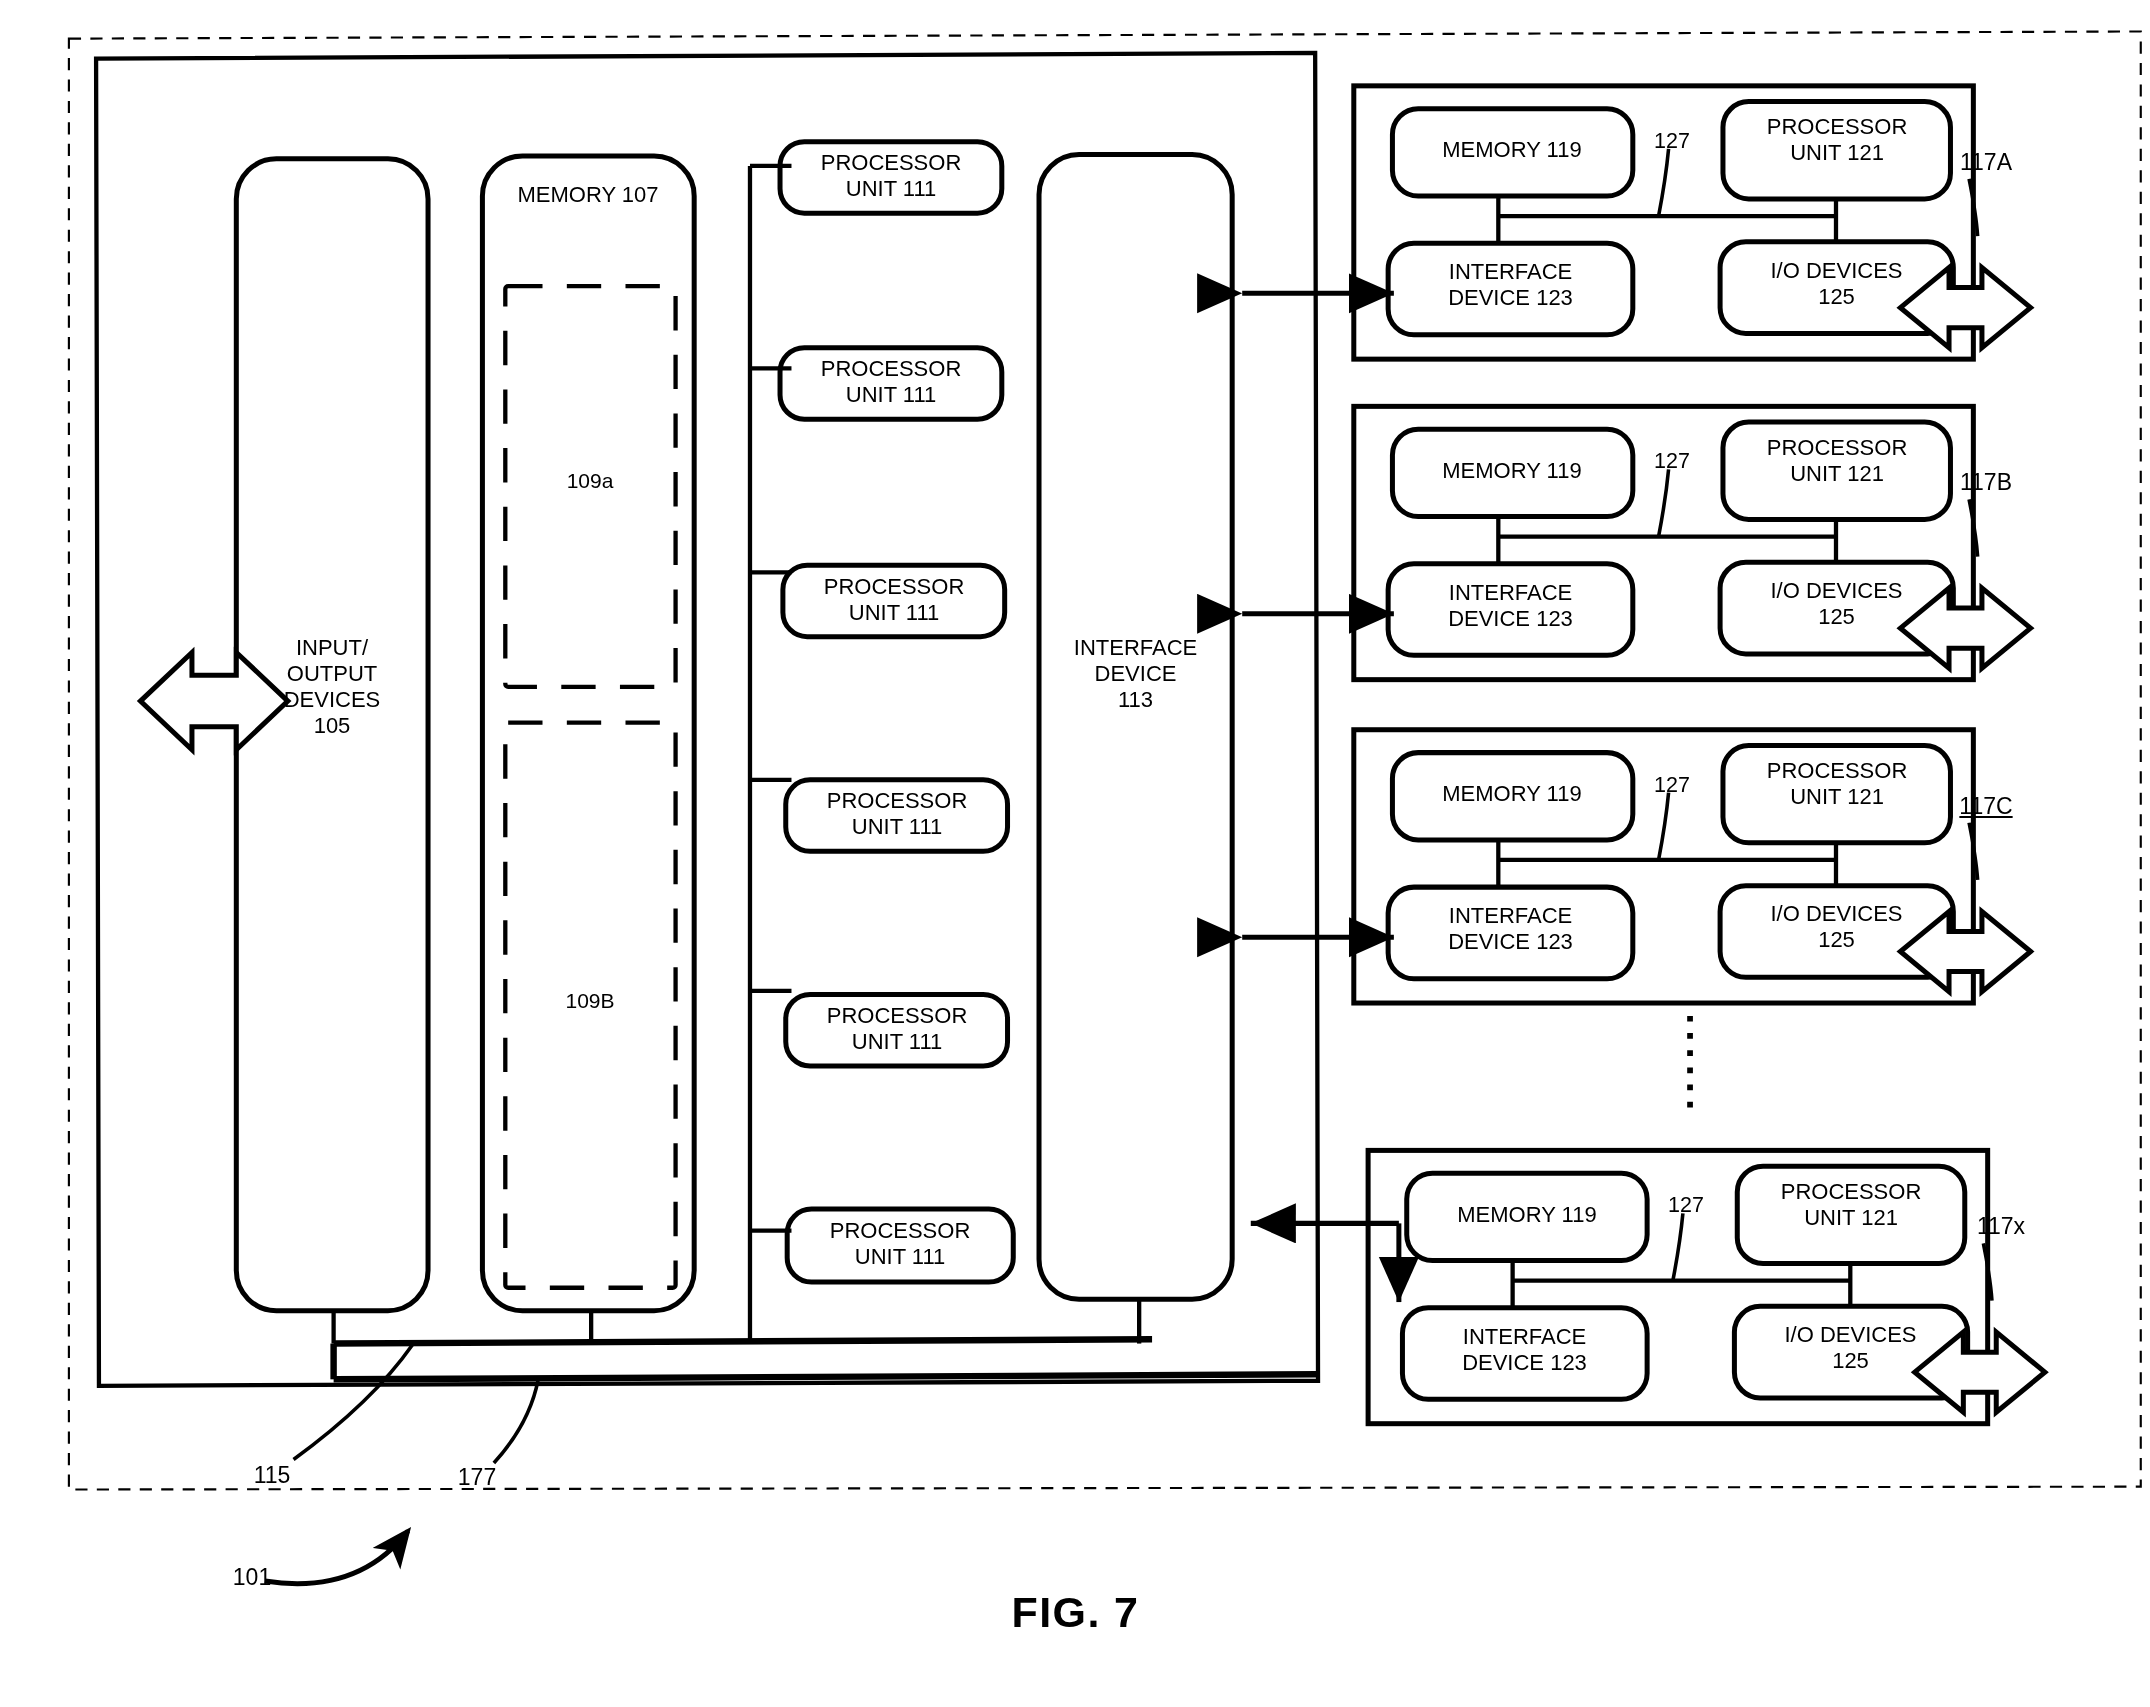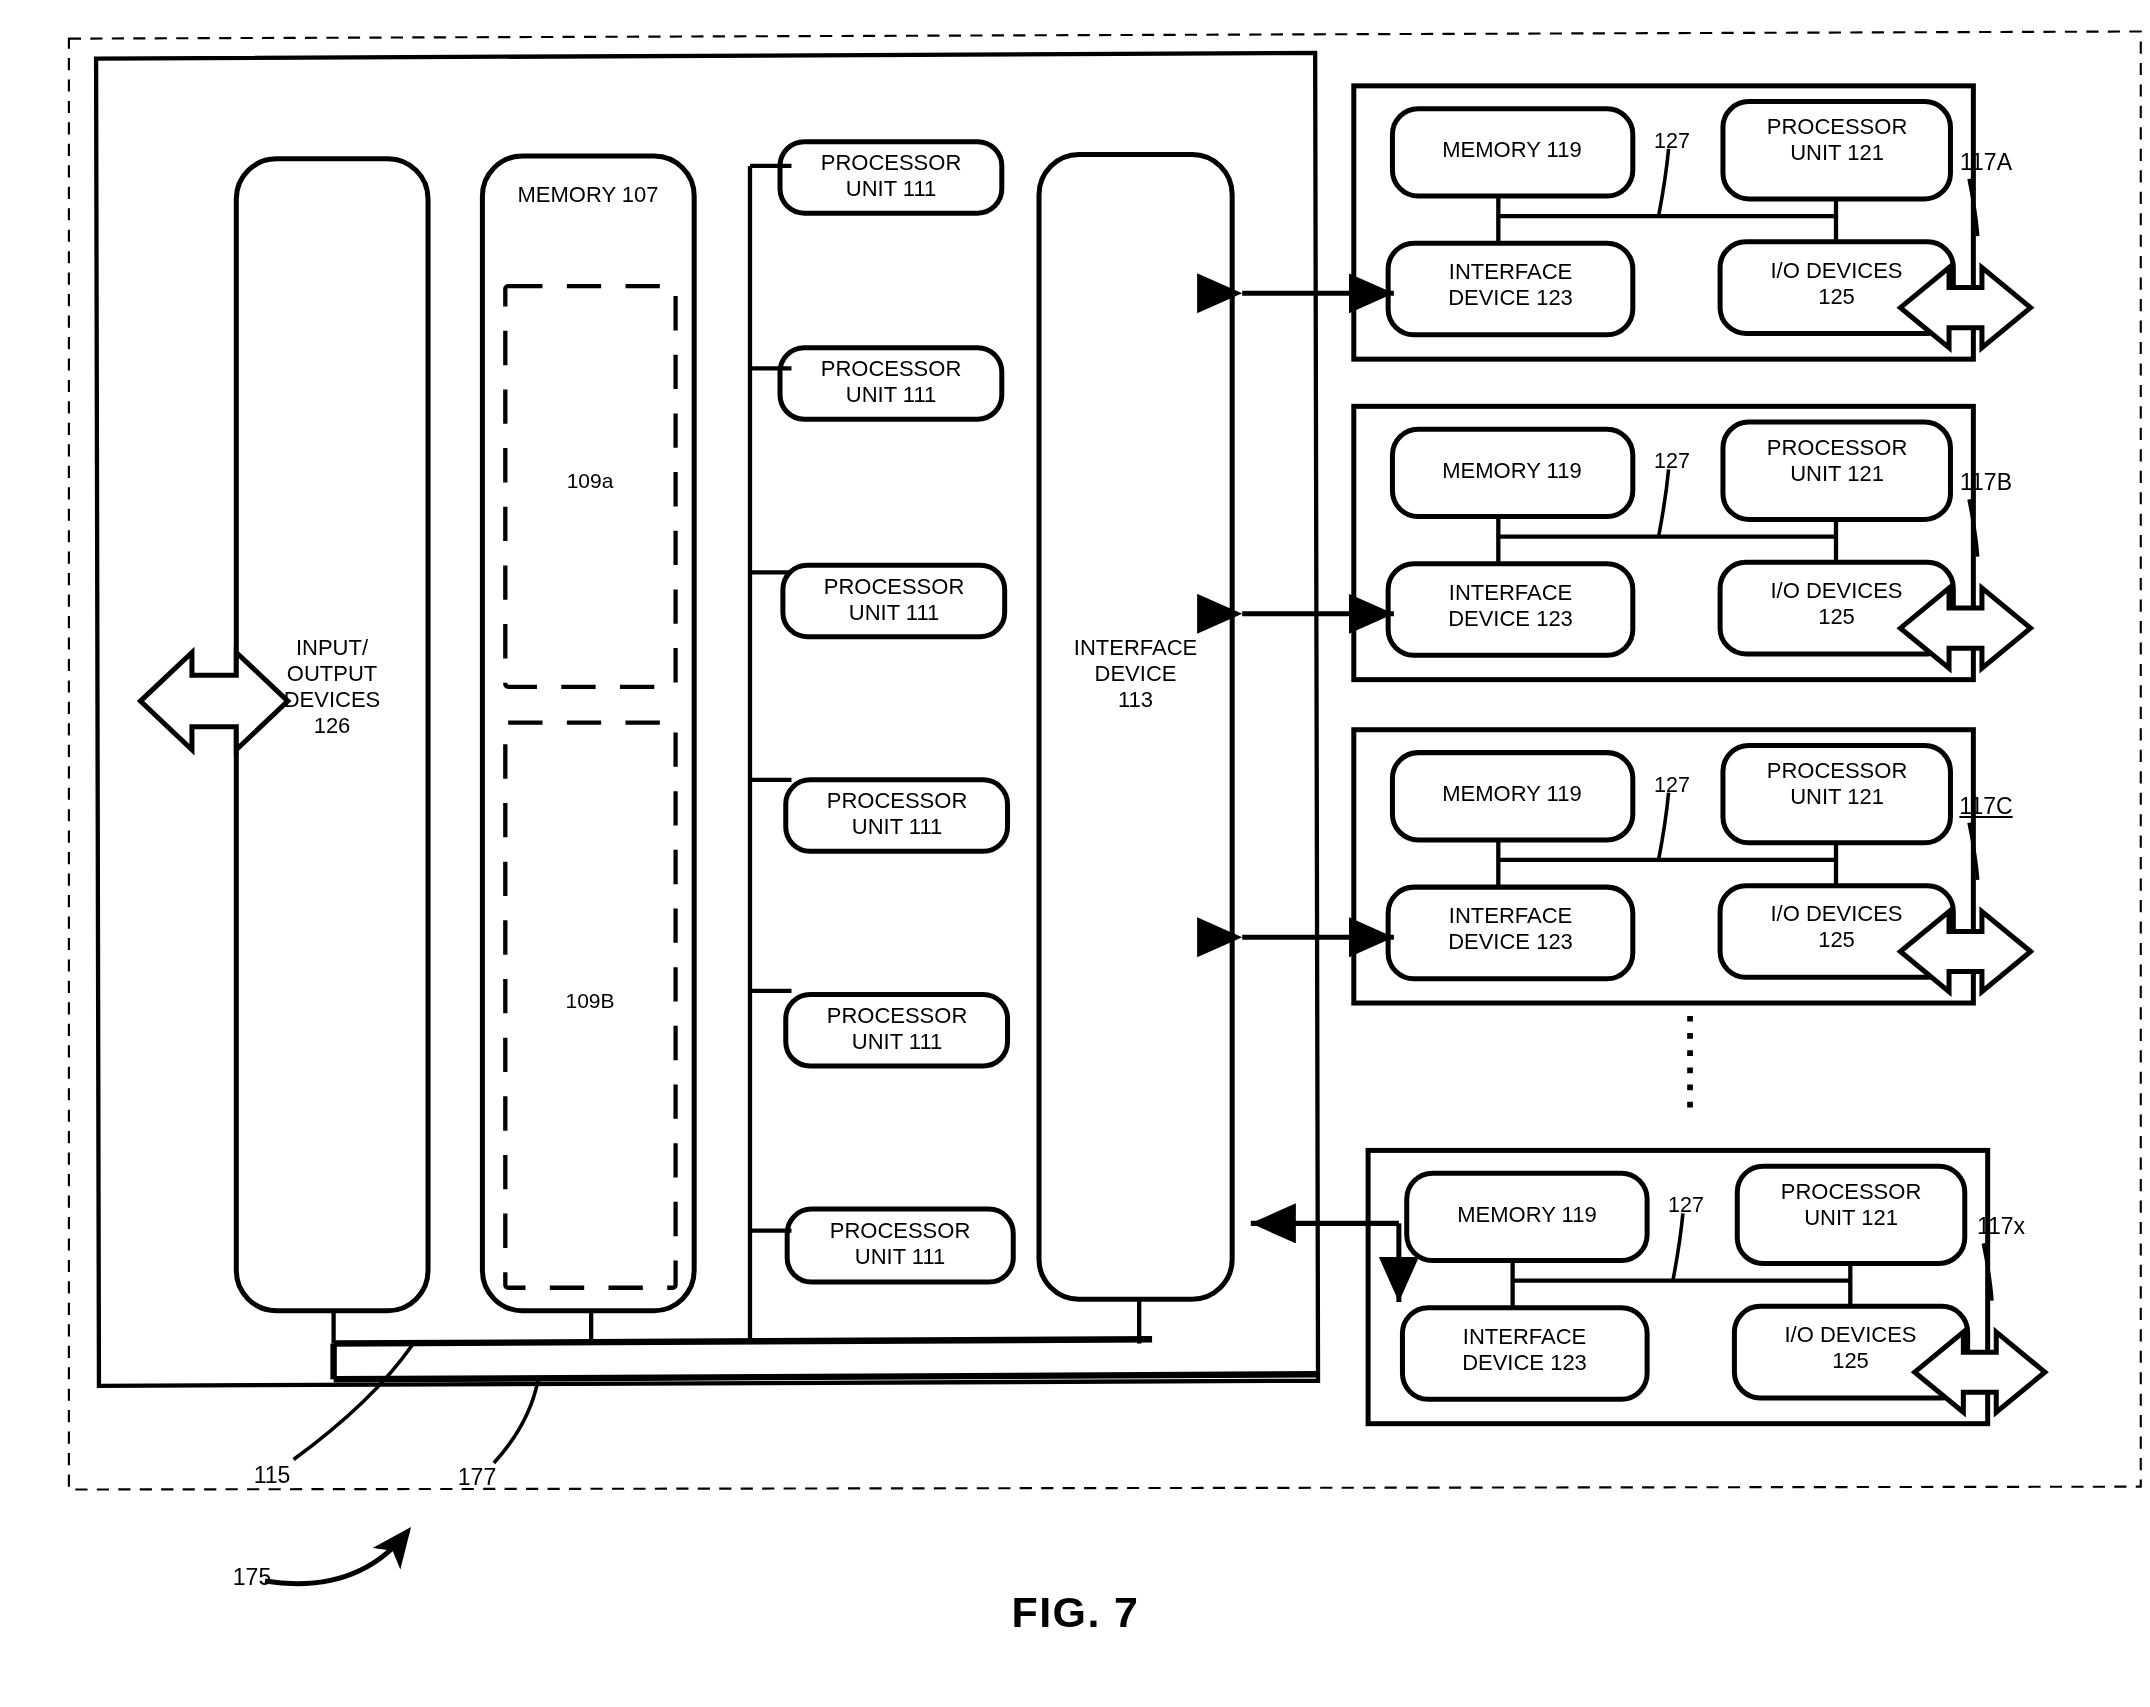--- a/index.html
+++ b/index.html
@@ -222,21 +222,21 @@
 
       <path d="M 752,1928 Q 740,1990 690,2045" stroke="#000" stroke-width="5" fill="none"></path>
 
       <path d="M 370,2210 Q 500,2230 570,2140" stroke="#000" stroke-width="7" fill="none" marker-end="url(#curveArrow)"></path>
     </g>
   </svg>
 
   <div class="lbl lbl-box" style="left:236px; top:635px; width:192px;">INPUT/
 OUTPUT
 DEVICES
-126</div>
+105</div>
 
   <div class="lbl lbl-box" style="left:482px; top:162px; width:212px;margin-top:20px;">MEMORY 107</div>
 
   <div class="lbl lbl-box-sm" style="left:505px; top:469px; width:170px;">109a</div>
 
   <div class="lbl lbl-box-sm" style="left:505px; top:989px; width:170px;">109B</div>
 
   <div class="lbl lbl-box" style="left:780px; top:150px; width:222px;">PROCESSOR
 UNIT 111</div>
   <div class="lbl lbl-box" style="left:780px; top:356px; width:222px;">PROCESSOR
@@ -289,18 +289,18 @@
 UNIT 121</div>
   <div class="lbl lbl-box" style="left:1402px; top:1324px; width:245px;">INTERFACE
 DEVICE 123</div>
   <div class="lbl lbl-box" style="left:1734px; top:1322px; width:233px;">I/O DEVICES
 125</div>
   <div class="lbl lbl-ref" style="left:1654px; top:1193px; width:64px;">127</div>
   <div class="lbl lbl-ref-lg" style="left:1958px; top:1213px; width:86px;">117x</div>
 
   <div class="lbl lbl-ref-lg" style="left:229px; top:1462px; width:86px;">115</div>
   <div class="lbl lbl-ref-lg" style="left:434px; top:1464px; width:86px;">177</div>
-  <div class="lbl lbl-ref-lg" style="left:209px; top:1564px; width:86px;">175</div>
+  <div class="lbl lbl-ref-lg" style="left:209px; top:1564px; width:86px;">101</div>
 
   <div class="fig-caption">FIG. 7</div>
 
 </div>
 
 
 </body></html>

